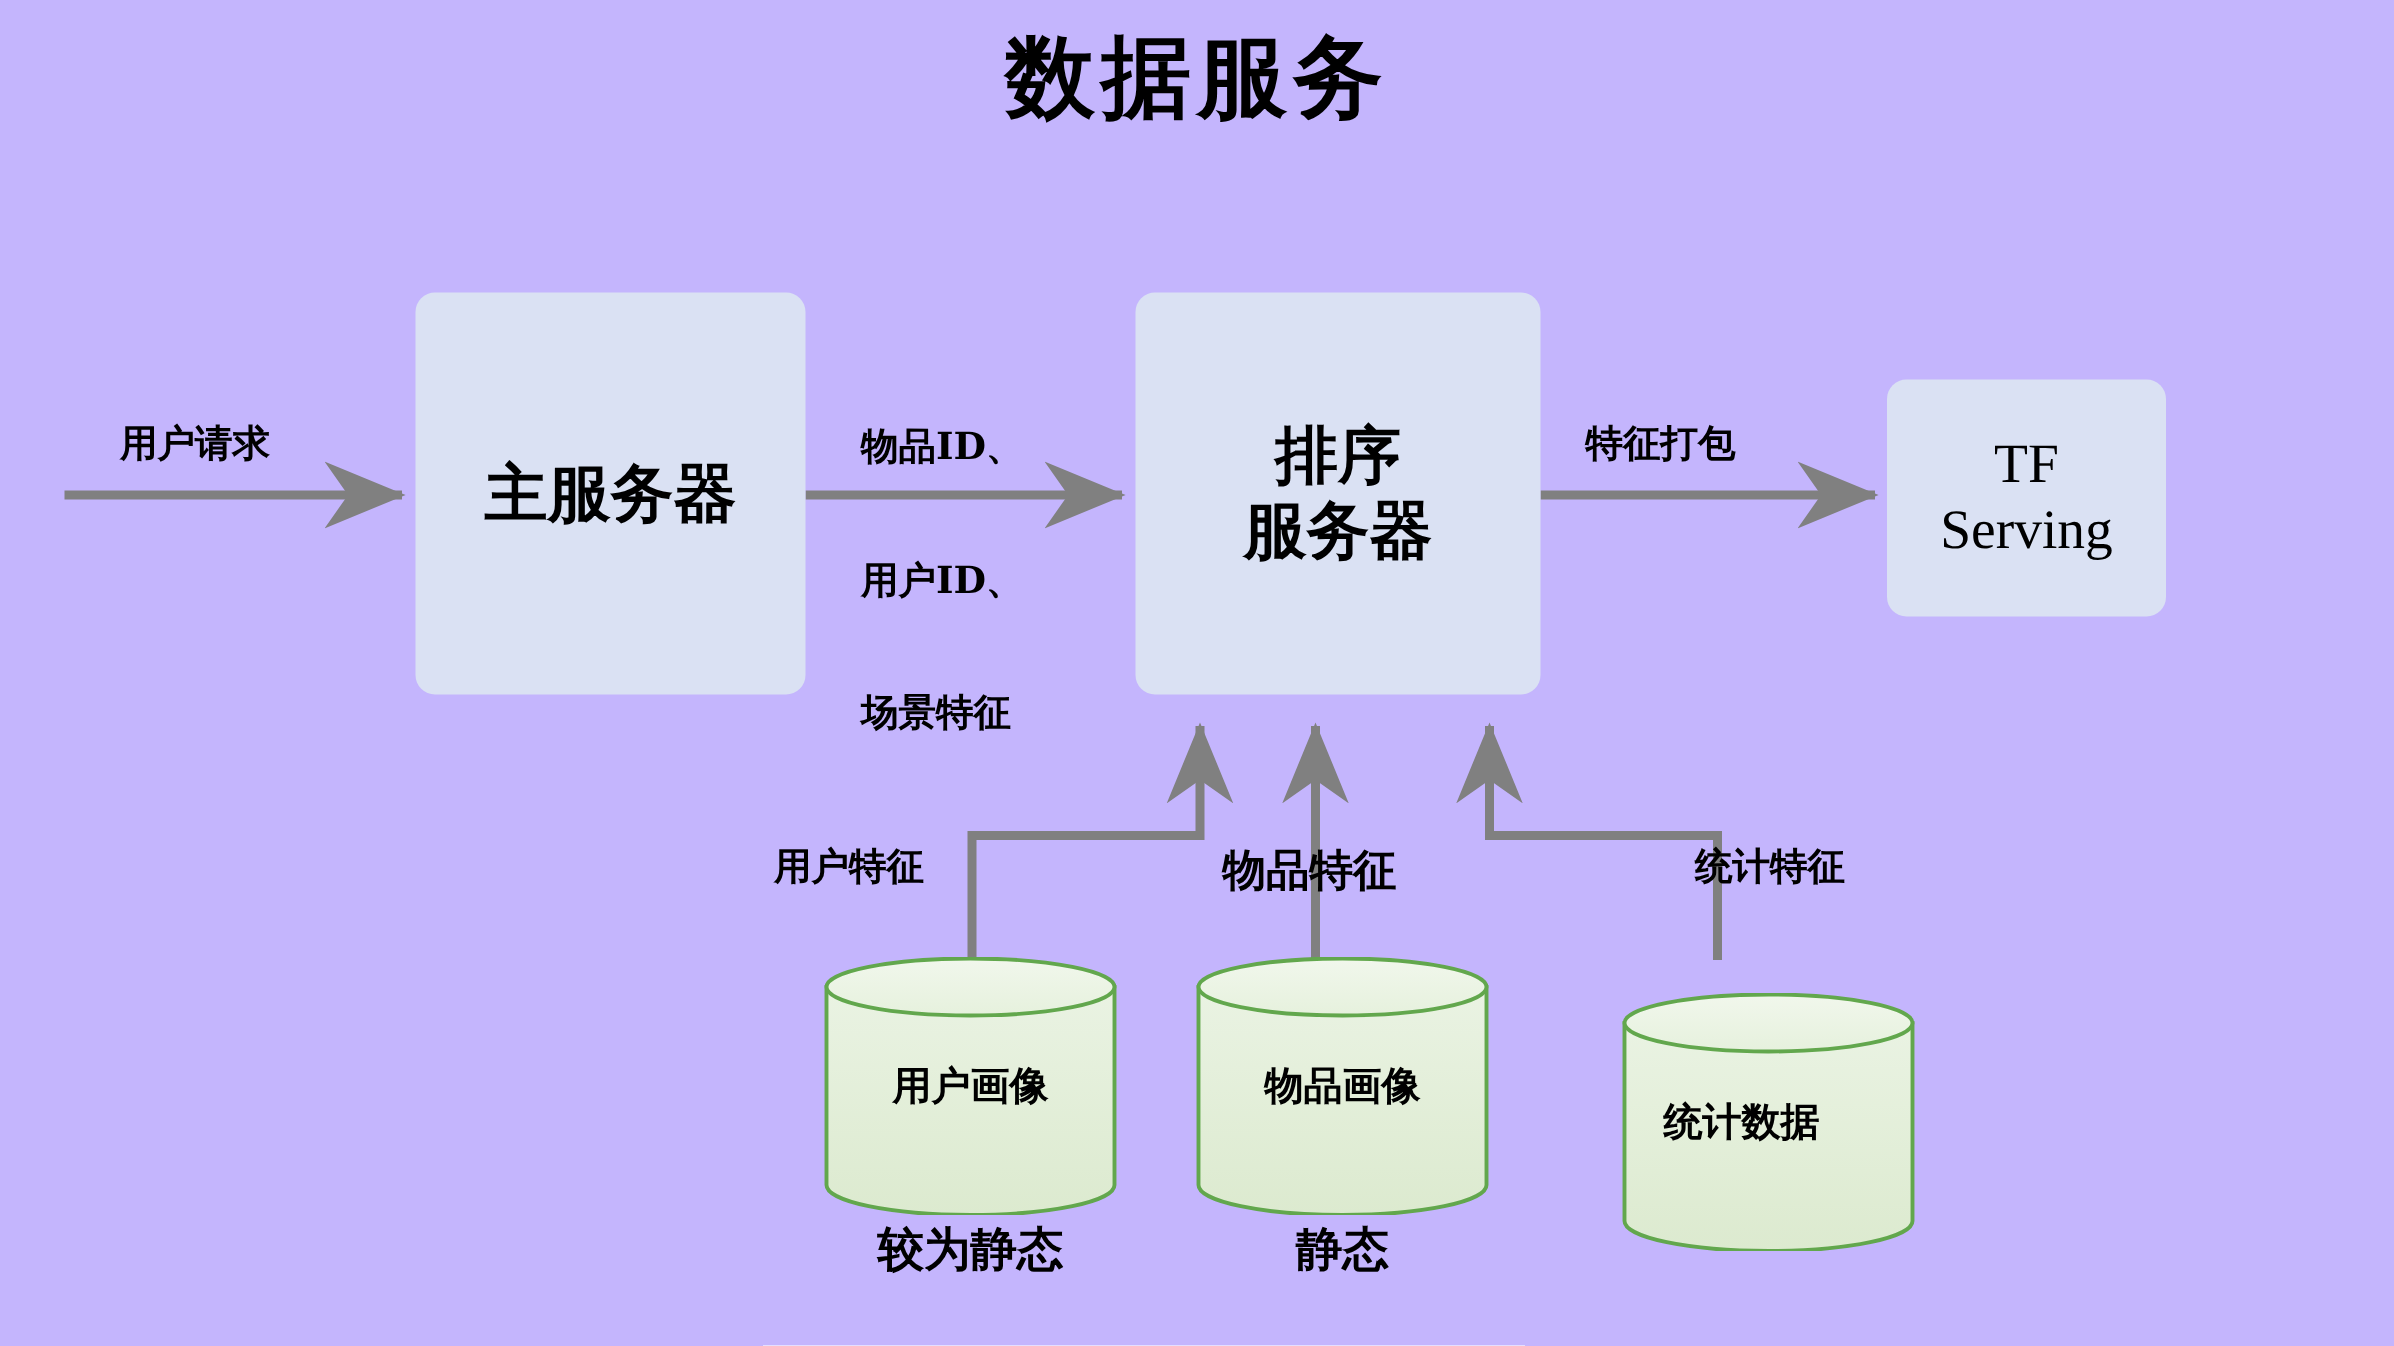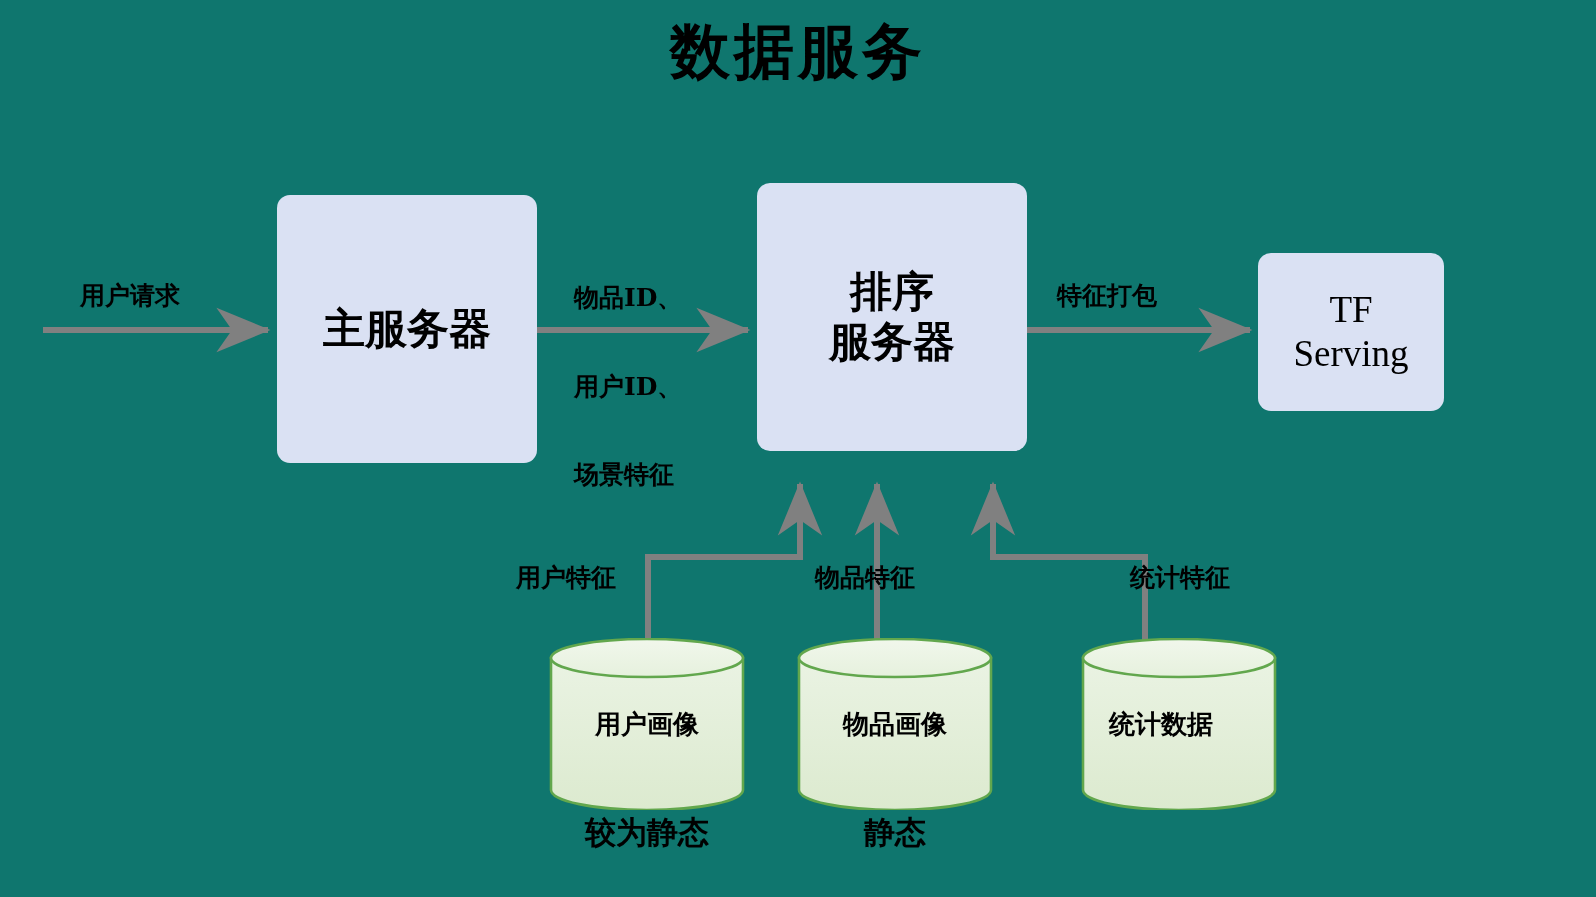--- a/index.html
+++ b/index.html
@@ -4,21 +4,21 @@
 <style>
   html, body {
     margin: 0;
     padding: 0;
     background: #ffffff;
   }
   #stage {
     position: relative;
     width: 1596px;
     height: 897px;
-    background: #0f766e;
+    background: #c4b5fd;
     overflow: hidden;
     font-family: "Liberation Serif", "DejaVu Serif", serif;
   }
   #edges {
     position: absolute;
     left: 0; top: 0;
     width: 1596px;
     height: 897px;
     pointer-events: none;
   }
@@ -44,21 +44,21 @@
     align-items: center;
     justify-content: center;
     text-align: center;
     color: #000000;
     font-weight: 700;
     font-family: "DejaVu Serif", "Liberation Serif", serif;
   }
   .proc-box .lines { line-height: 1.18; }
 
   .box-main   { left: 277px; top: 195px; width: 260px; height: 268px; font-size: 42px; }
-  .box-rank   { left: 757px; top: 183px; width: 270px; height: 268px; font-size: 42px; }
+  .box-rank   { left: 757px; top: 195px; width: 270px; height: 268px; font-size: 42px; }
   .box-tf     { left: 1258px; top: 253px; width: 186px; height: 158px; font-size: 37px; font-weight: 400;
                 font-family: "Liberation Serif", "DejaVu Serif", serif; }
 
   .cyl {
     position: absolute;
     width: 196px;
     height: 172px;
   }
   .cyl svg { display: block; width: 100%; height: 100%; }
   .cyl .cyl-label {
@@ -67,35 +67,35 @@
     top: 50%;
     transform: translateY(-50%);
     text-align: center;
     font-size: 26px;
     font-weight: 700;
     color: #000;
     font-family: Liberation Sans, sans-serif;
   }
   .cyl-1 { left: 549px; top: 638px; }
   .cyl-2 { left: 797px; top: 638px; }
-  .cyl-3 { left: 1045px; top: 638px; padding-left: 36px; }
+  .cyl-3 { left: 1045px; top: 662px; padding-left: 36px; }
 
   .edge-label {
     position: absolute;
     color: #000;
     font-weight: 700;
     font-family: "DejaVu Serif", "Liberation Serif", serif;
     white-space: pre;
     line-height: 1.18;
   }
   .lbl-user-request { left: 80px;  top: 281px; font-size: 25px; }
   .lbl-ids          { left: 574px; top: 224px; font-size: 25px; text-align: left; }
   .lbl-pack         { left: 1057px;top: 281px; font-size: 25px; }
   .lbl-user-feat    { left: 516px; top: 563px; font-size: 25px; }
-  .lbl-item-feat    { left: 815px; top: 563px; font-size: 25px; }
+  .lbl-item-feat    { left: 815px; top: 563px; font-size: 29px; }
   .lbl-stat-feat    { left: 1130px;top: 563px; font-size: 25px; }
 
   .state-label {
     position: absolute;
     width: 230px;
     text-align: center;
     font-size: 31px;
     font-weight: 700;
     color: #000;
     font-family: Liberation Sans, sans-serif;

